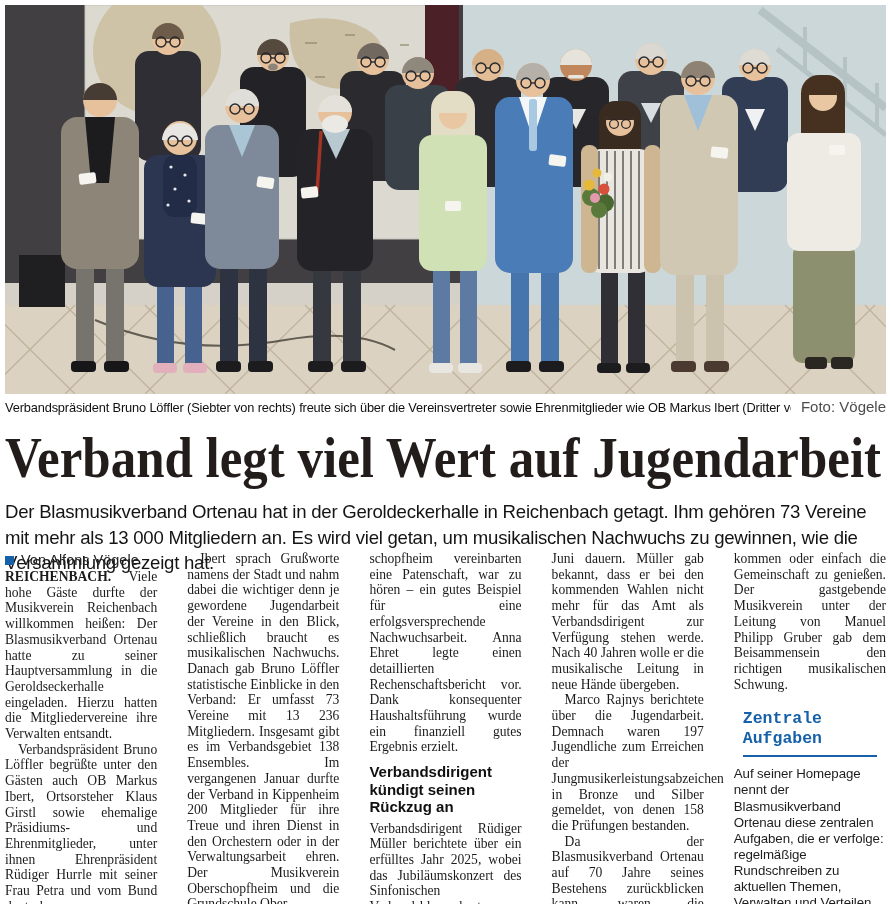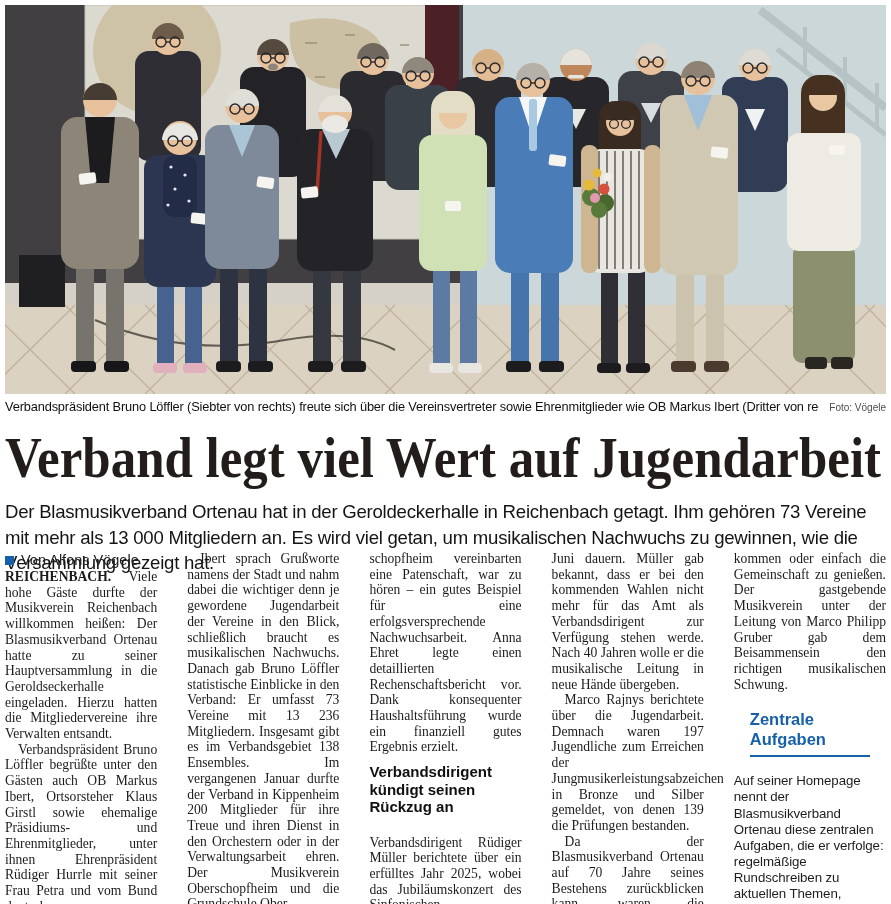--- a/index.html
+++ b/index.html
@@ -13,21 +13,21 @@
   
   .photo { position:absolute; left:5px; top:5px; width:881px; height:389px; display:block; }
 
   
   .caption-row {
     position:absolute; left:5px; top:398px; width:881px;
     display:flex; align-items:baseline; white-space:nowrap; overflow:hidden;
     color:#101010;
   }
   .caption-text { font-size:12.8px; line-height:17px; letter-spacing:-0.15px; overflow:hidden; }
-  .caption-credit { margin-left:auto; padding-left:10px; font-size:10px; color:#4c4c4c; flex:none; }
+  .caption-credit { margin-left:auto; padding-left:10px; font-size:15px; color:#4c4c4c; flex:none; }
 
   
   .headline-svg { position:absolute; left:5px; top:425px; width:881px; height:66px; display:block; }
   .headline-svg text {
     font-family:"Liberation Serif", serif; font-weight:bold; font-size:57px; fill:#221d1a;
   }
 
   .standfirst {
     position:absolute; left:5px; top:499px; width:881px; margin:0;
     font-size:18.6px; line-height:25.5px; letter-spacing:-0.25px; color:#141414;
@@ -53,28 +53,28 @@
     font-family:"Liberation Sans", sans-serif; font-size:14.5px; line-height:18px;
     color:#222; margin:2px 0 20px; text-align:left; text-indent:0;
   }
   .byline-sq {
     display:inline-block; width:9px; height:9px; background:var(--accent); margin-right:7px;
   }
 
   .inline-subhead {
     font-family:"Liberation Sans", sans-serif; font-weight:bold;
     font-size:15px; line-height:17.5px; color:#101010;
-    margin:8px 0 19px; text-align:left;
+    margin:8px 0 5px; text-align:left;
   }
 
   .infobox { margin-top:17px; text-align:left; }
   .infobox-title {
-    font-family:Liberation Sans, sans-serif; font-weight:bold;
+    font-family:Liberation Mono, monospace; font-weight:bold;
     font-size:16.5px; line-height:20px; color:var(--accent);
-    margin:16px; padding-bottom:6px; border-bottom:2.5px solid var(--accent);
+    margin:9px; padding-bottom:6px; border-bottom:2.5px solid var(--accent);
   }
   .infobox-body {
     margin-top:8px;
     font-family:"Liberation Sans", sans-serif;
     font-size:13.3px; line-height:16.1px; color:#1d1d1d; letter-spacing:-0.1px;
   }
 </style>
 </head>
 <body style="--accent: #1560a8;">
 
@@ -367,26 +367,26 @@
     </div>
 
     <div class="col">
       <p>schopfheim vereinbarten eine Patenschaft, war zu hören – ein gutes Beispiel für eine erfolgsversprechende Nachwuchsarbeit. Anna Ehret legte einen detaillierten Rechenschaftsbericht vor. Dank konsequenter Haushaltsführung wurde ein finanziell gutes Ergebnis erzielt.</p>
       <h2 class="inline-subhead">Verbandsdirigent kündigt seinen Rückzug an</h2>
       <p>Verbandsdirigent Rüdiger Müller berichtete über ein erfülltes Jahr 2025, wobei das Jubiläumskonzert des Sinfonischen Verbandsblasorchesters Ortenau in Friesenheim unvergessliche Momente beschert habe. Der C3-Kurs (Aufbaukurs zur Leitung von Blasorchestern) ist im September mit neun Teilnehmern gestartet und wird bis</p>
     </div>
 
     <div class="col">
       <p>Juni dauern. Müller gab bekannt, dass er bei den kommenden Wahlen nicht mehr für das Amt als Verbandsdirigent zur Verfügung stehen werde. Nach 40 Jahren wolle er die musikalische Leitung in neue Hände übergeben.</p>
-      <p class="ind">Marco Rajnys berichtete über die Jugendarbeit. Demnach waren 197 Jugendliche zum Erreichen der Jungmusikerleistungsabzeichen in Bronze und Silber gemeldet, von denen 139 die Prüfungen bestanden.</p>
+      <p class="ind">Marco Rajnys berichtete über die Jugendarbeit. Demnach waren 197 Jugendliche zum Erreichen der Jungmusikerleistungsabzeichen in Bronze und Silber gemeldet, von denen 158 die Prüfungen bestanden.</p>
       <p class="ind">Da der Blasmusikverband Ortenau auf 70 Jahre seines Bestehens zurückblicken kann, waren die Anwesenden zu einem Empfang mit Köstlichkeiten aus dem „Adler“ eingeladen, um ins Gespräch zu</p>
     </div>
 
     <div class="col">
-      <p>kommen oder einfach die Gemeinschaft zu genießen. Der gastgebende Musikverein unter der Leitung von Marco Philipp Gruber gab dem Beisammensein den richtigen musikalischen Schwung.</p>
+      <p>kommen oder einfach die Gemeinschaft zu genießen. Der gastgebende Musikverein unter der Leitung von Manuel Philipp Gruber gab dem Beisammensein den richtigen musikalischen Schwung.</p>
       <div class="infobox">
         <h3 class="infobox-title">Zentrale Aufgaben</h3>
         <p class="infobox-body">Auf seiner Homepage nennt der Blasmusikverband Ortenau diese zentralen Aufgaben, die er verfolge: regelmäßige Rundschreiben zu aktuellen Themen, Verwalten und Verteilen von Zuschüssen und Beiträgen; Ausrichten von Jungmusiker-Leistungsabzeichen, Ausbildung von Dirigenten; Ehrungen des Kreis- und Bundesverbands.</p>
       </div>
     </div>
 
   </div>
 </div>
 
 </body></html>

